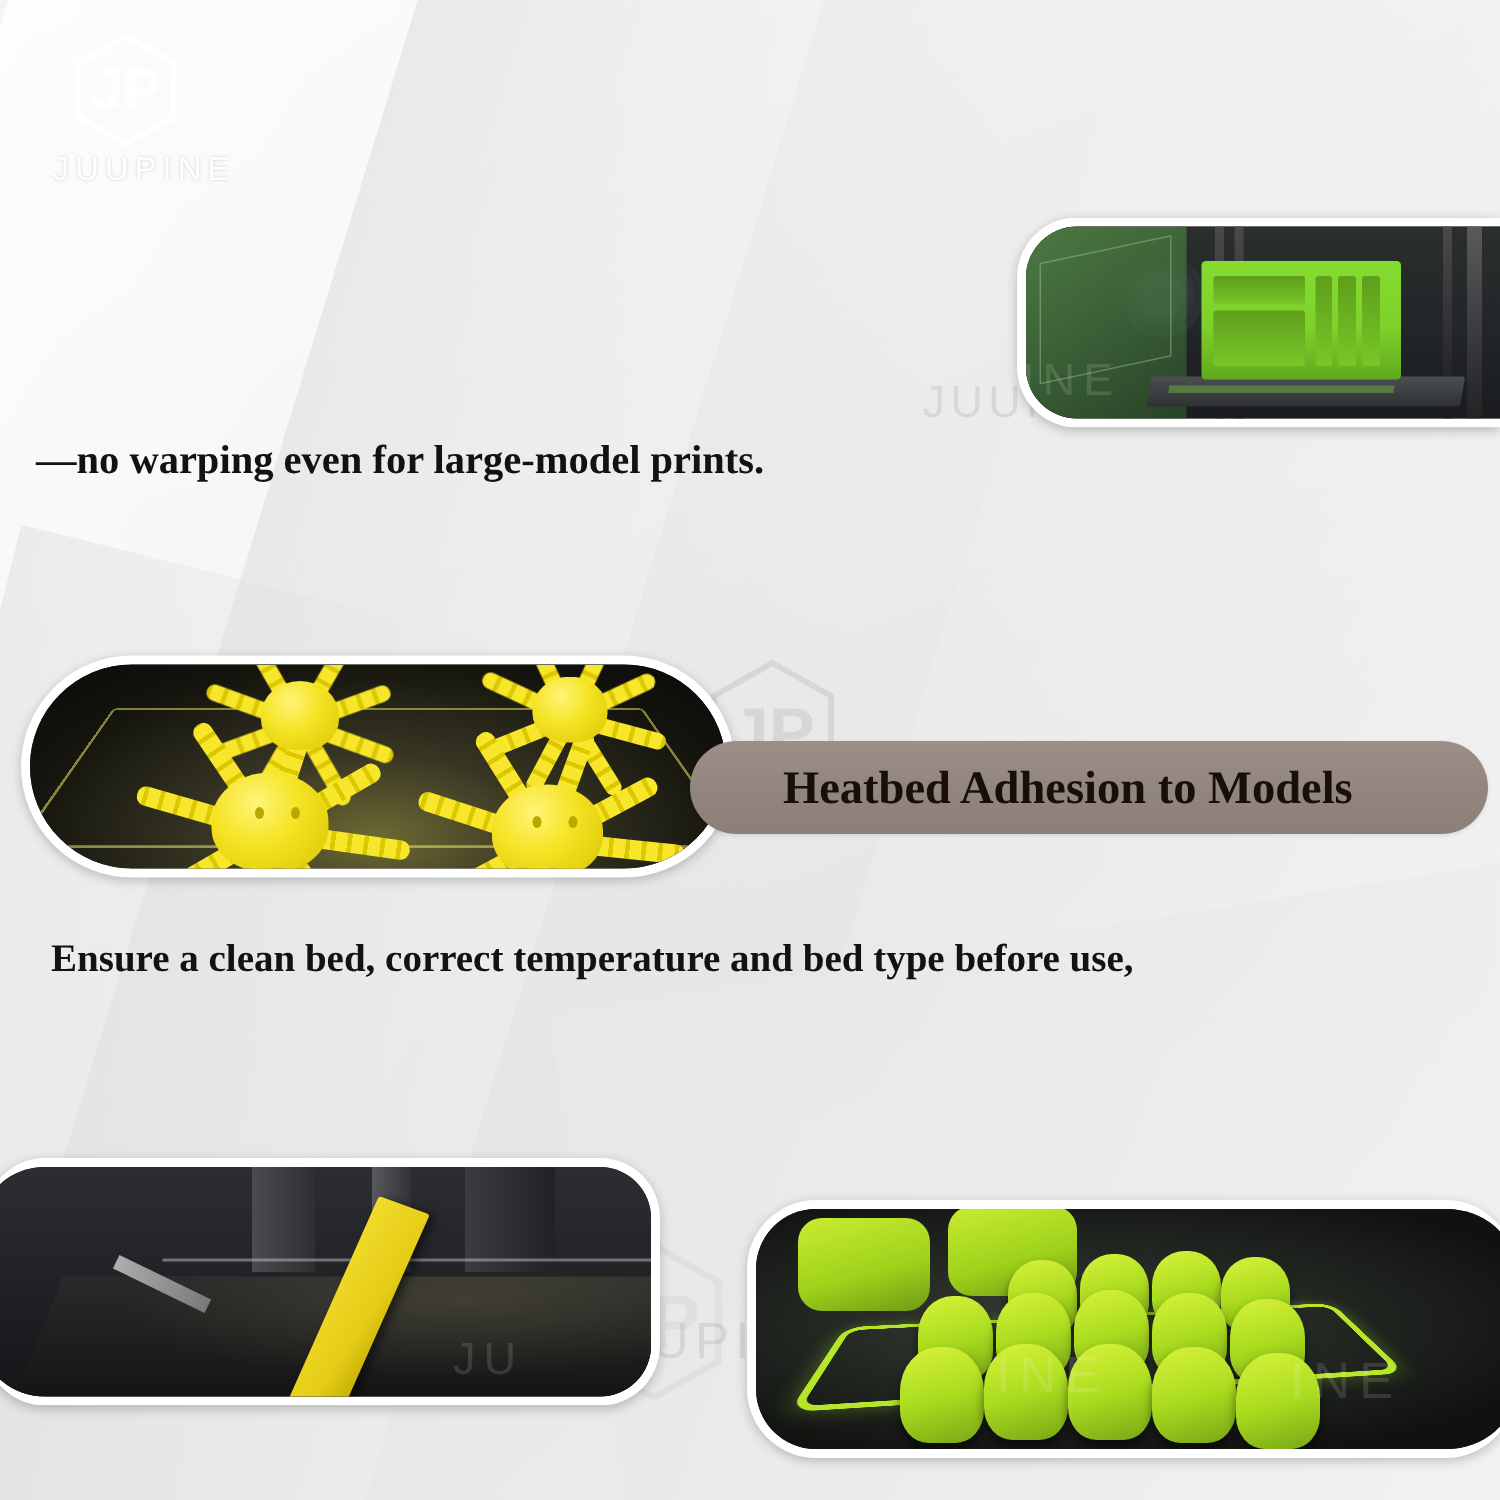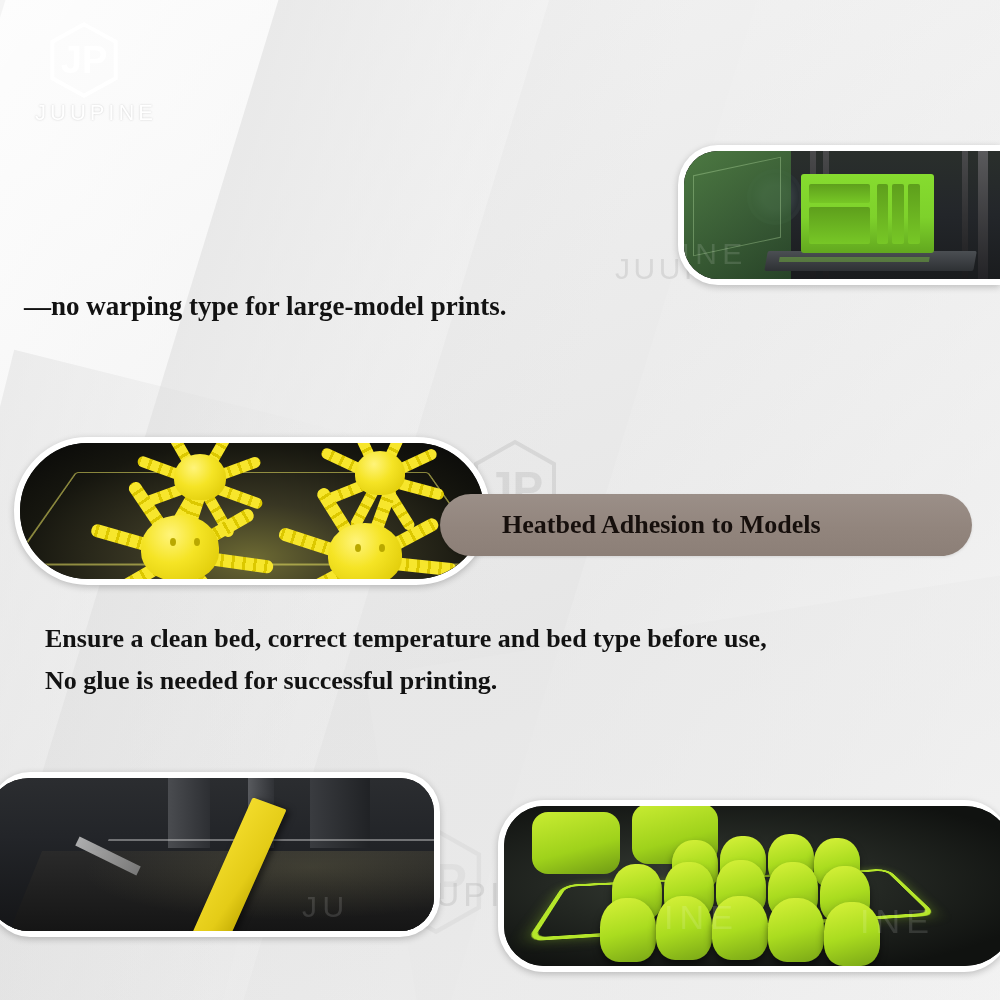--- a/index.html
+++ b/index.html
@@ -127,46 +127,45 @@
     box-shadow: 0 1px 3px rgba(0,0,0,0.10);
   }
   #banner-adsorption {
     left: 8px; top: 183px;
     width: 680px; height: 78px;
     border-radius: 39px;
     padding-left: 22px;
     font-size: 30px;
   }
   #banner-heatbed {
-    left: 440px; top: 494px;
+    left: 460px; top: 494px;
     width: 532px; height: 62px;
     border-radius: 31px;
     padding-left: 62px;
-    font-size: 26px;
+    font-size: 31px;
   }
 
   
   .para {
     position: absolute;
     font-weight: bold;
     color: #121212;
     line-height: 1.38;
   }
   #para-1 {
     left: 24px; top: 288px;
     width: 960px;
     font-size: 27px;
   }
   #para-1 .line { white-space: nowrap; }
   #para-2 {
     left: 34px; top: 618px;
     width: 950px;
     font-size: 26px;
     line-height: 1.62;
-    margin-left: 11px;
   }
   #para-2 .line { white-space: nowrap; }
 
   
   .photo {
     position: absolute;
     overflow: hidden;
     border: 6px solid #ffffff;
     box-shadow: 0 2px 7px rgba(0,0,0,0.22);
     background: #111;
@@ -409,21 +408,21 @@
         <div class="tray-slot" style="left:57%; top:12%; width:9%; height:76%;"></div>
         <div class="tray-slot" style="left:69%; top:12%; width:9%; height:76%;"></div>
         <div class="tray-slot" style="left:81%; top:12%; width:9%; height:76%;"></div>
       </div>
       <div class="photo-wm" style="left:-28px; top:86px; font-size:30px;">PINE</div>
     </div>
   </div>
 
 
   <div class="para" id="para-1">
-    <div class="line">—no warping type for large-model prints.</div>
+    <div class="line">—no warping even for large-model prints.</div>
   </div>
 
   <div class="photo" id="photo-octopus">
     <div class="scene">
       <div class="oct-bg"></div>
       <div class="oct-plate"></div>
 
       <div class="octo" style="left:120px; top:-16px; width:120px; height:100px;">
         <div class="head" style="width:52px; height:46px;"></div>
         <div class="arm" style="width:66px; transform:rotate(200deg);"></div>
@@ -475,21 +474,20 @@
         <div class="arm" style="width:76px; height:13px; transform:rotate(106deg);"></div>
         <div class="arm" style="width:80px; height:13px; transform:rotate(152deg);"></div>
       </div>
     </div>
   </div>
 
   <div class="banner" id="banner-heatbed">Heatbed Adhesion to Models</div>
 
   <div class="para" id="para-2">
     <div class="line">Ensure a clean bed, correct temperature and bed type before use,</div>
-    <div class="line"> No glue is needed for successful printing.</div>
   </div>
 
   <div class="photo" id="photo-strip">
     <div class="scene">
       <div class="strip-bg"></div>
       <div class="strip-pillar" style="left:40%;"></div>
       <div class="strip-pillar" style="left:58%; width:26px; background:linear-gradient(90deg,#585a5e,#303236);"></div>
       <div class="strip-pillar" style="left:72%; width:60px; background:linear-gradient(90deg,#3a3c40,#202225);"></div>
       <div class="strip-bed"></div>
       <div class="strip-frame"></div>

